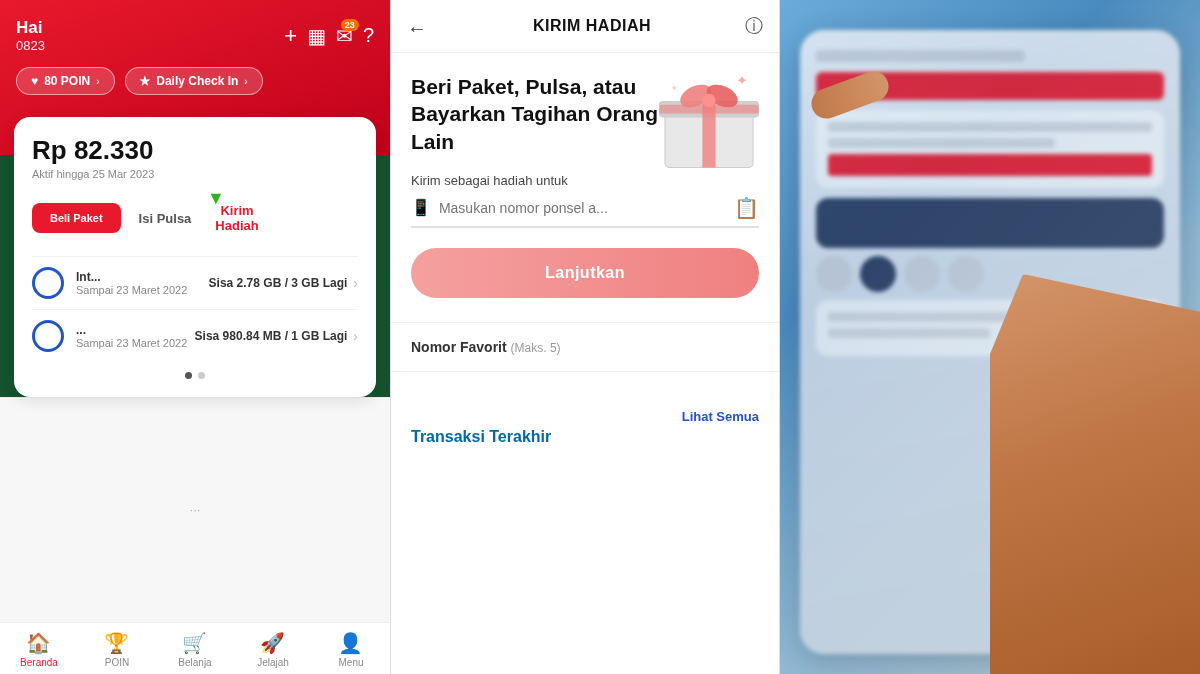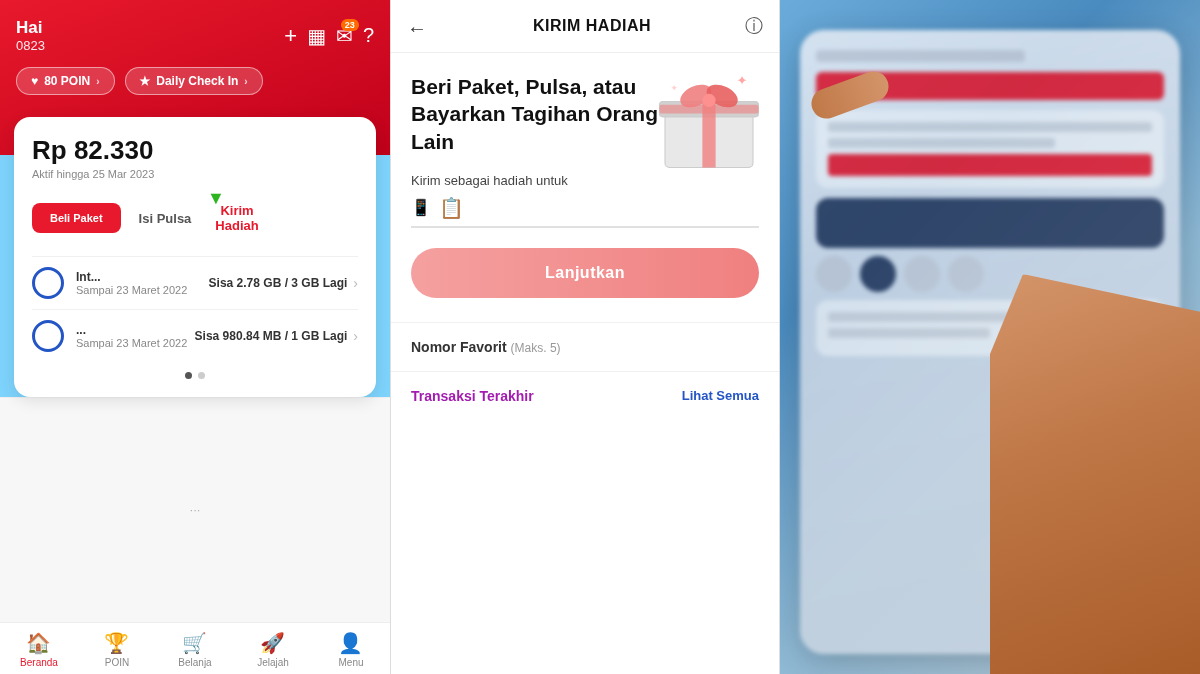--- a/index.html
+++ b/index.html
@@ -17,21 +17,21 @@
       width: 390px;
       height: 674px;
       background: #e8e8e8;
       position: relative;
       overflow: hidden;
       flex-shrink: 0;
     }
     .phone-left-inner {
       width: 100%;
       height: 100%;
-      background: #7dd3fc;
+      background: #14532d;
       display: flex;
       flex-direction: column;
     }
 
     
     .left-header {
       background: linear-gradient(160deg, #e8192c 0%, #c0001a 100%);
       padding: 18px 16px 60px;
       position: relative;
     }
@@ -346,21 +346,21 @@
     }
     .maks { font-size: 12px; color: #999; font-weight: 400; }
 
     .mid-divider2 { height: 1px; background: #f0f0f0; margin: 16px -20px; }
 
     .transaksi-row {
       display: flex;
       justify-content: space-between;
       align-items: center;
     }
-    .transaksi-label { font-size: 14px; color: #a21caf; font-weight: 600; }
+    .transaksi-label { font-size: 16px; color: #0369a1; font-weight: 600; margin-top: 40px; }
     .lihat-semua { font-size: 13px; color: #2355c5; font-weight: 600; cursor: pointer; }
 
     
     .photo-right {
       flex: 1;
       height: 674px;
       background: linear-gradient(135deg, #6aabda 0%, #4a8bbf 30%, #8db8d4 60%, #b8c8d4 100%);
       position: relative;
       overflow: hidden;
     }
@@ -585,20 +585,21 @@
           <text x="15" y="25" font-size="8" fill="#ffb0b0" opacity="0.6">✦</text>
         </svg>
       </div>
     </div>
 
     <div class="mid-label" data-name="send-label">Kirim sebagai hadiah untuk</div>
 
     
     <div class="phone-input-wrap" data-name="phone-input-wrap">
       <span class="phone-input-icon" data-name="phone-icon">📱</span>
+      <input class="phone-input" type="text" data-name="phone-number-input" placeholder="Masukan nomor ponsel a..." style="">
       <span class="contacts-icon" data-name="contacts-icon">📋</span>
     </div>
 
     
     <button class="lanjutkan-btn" data-name="lanjutkan-button">Lanjutkan</button>
 
     <div class="mid-divider" data-name="divider-1"></div>
 
     <div class="nomor-favorit" data-name="nomor-favorit-section">
       <span data-name="nomor-favorit-label">Nomor Favorit</span>

